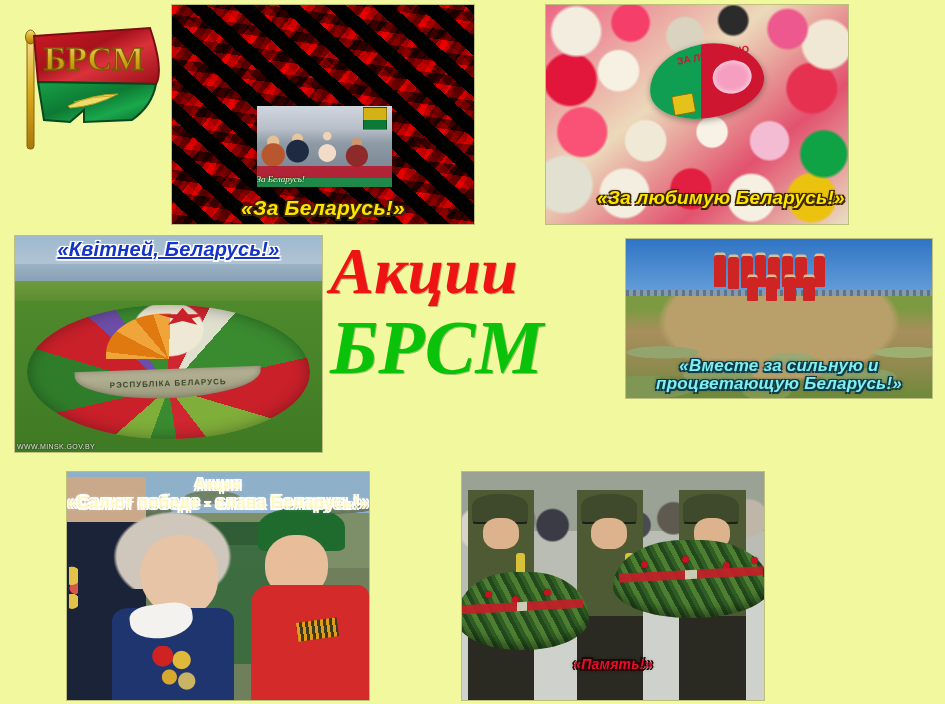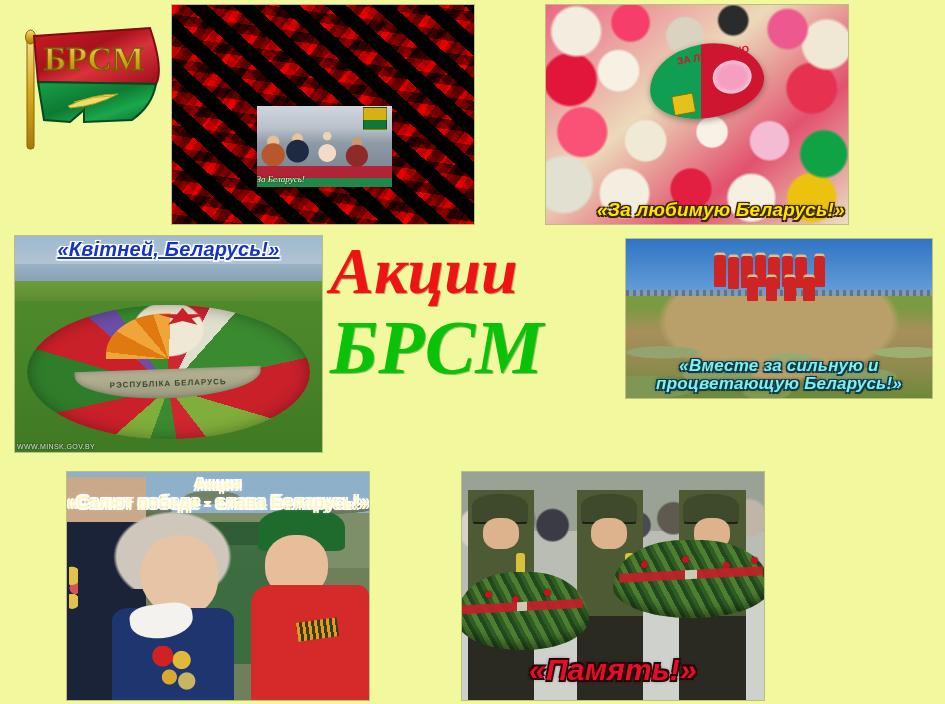--- a/index.html
+++ b/index.html
@@ -443,32 +443,33 @@
   <div class="photo" id="photo-ribbons" style="left:172px; top:5px; width:302px; height:219px;">
     <div class="scene">
       <div class="ribbon-bg"></div>
       <div class="inset-photo">
         <div class="flag-sm"></div>
         <div class="crowd"></div>
         <div class="banner"></div>
         <div class="banner-text">За Беларусь!</div>
       </div>
     </div>
+    <div class="cap cap-yellow" style="bottom:5px; font-size:21px;">«За Беларусь!»</div>
   </div>
 
   <div class="photo" id="photo-hearts" style="left:546px; top:5px; width:302px; height:219px;">
     <div class="scene">
       <div class="hearts-bg"></div>
       <div class="big-heart">
         <div class="lbl">ЗА ЛЮБИМУЮ</div>
         <div class="inner-heart"></div>
         <div class="sticker"></div>
       </div>
     </div>
-    <div class="cap cap-yellow" style="bottom:4px; font-size:19px;padding-left:48px;">«За любимую Беларусь!»</div>
+    <div class="cap cap-yellow" style="bottom:16px; font-size:19px;padding-left:48px;">«За любимую Беларусь!»</div>
   </div>
 
   <div class="photo" id="photo-flowerbed" style="left:15px; top:236px; width:307px; height:216px;">
     <div class="scene">
       <div class="sky"></div>
       <div class="water"></div>
       <div class="grass-top"></div>
       <div class="lawn"></div>
       <div class="bed">
         <div class="sun"></div>
@@ -562,16 +563,16 @@
           <i style="left:42%; top:30%;"></i>
         <i style="left:66%; top:22%;"></i>
       </div>
       <div class="wreath" style="left:50%; top:30%; width:52%;">
         <i style="left:18%; top:26%;"></i>
           <i style="left:44%; top:20%;"></i>
         <i style="left:70%; top:28%;"></i>
           <i style="left:88%; top:22%;"></i>
       </div>
     </div>
-    <div class="cap cap-red-dark" style="bottom:14px; font-size:30px;">«Память!»</div>
+    <div class="cap cap-red-dark" style="bottom:28px; font-size:14px;">«Память!»</div>
   </div>
 
 </div>
 
 </body></html>

